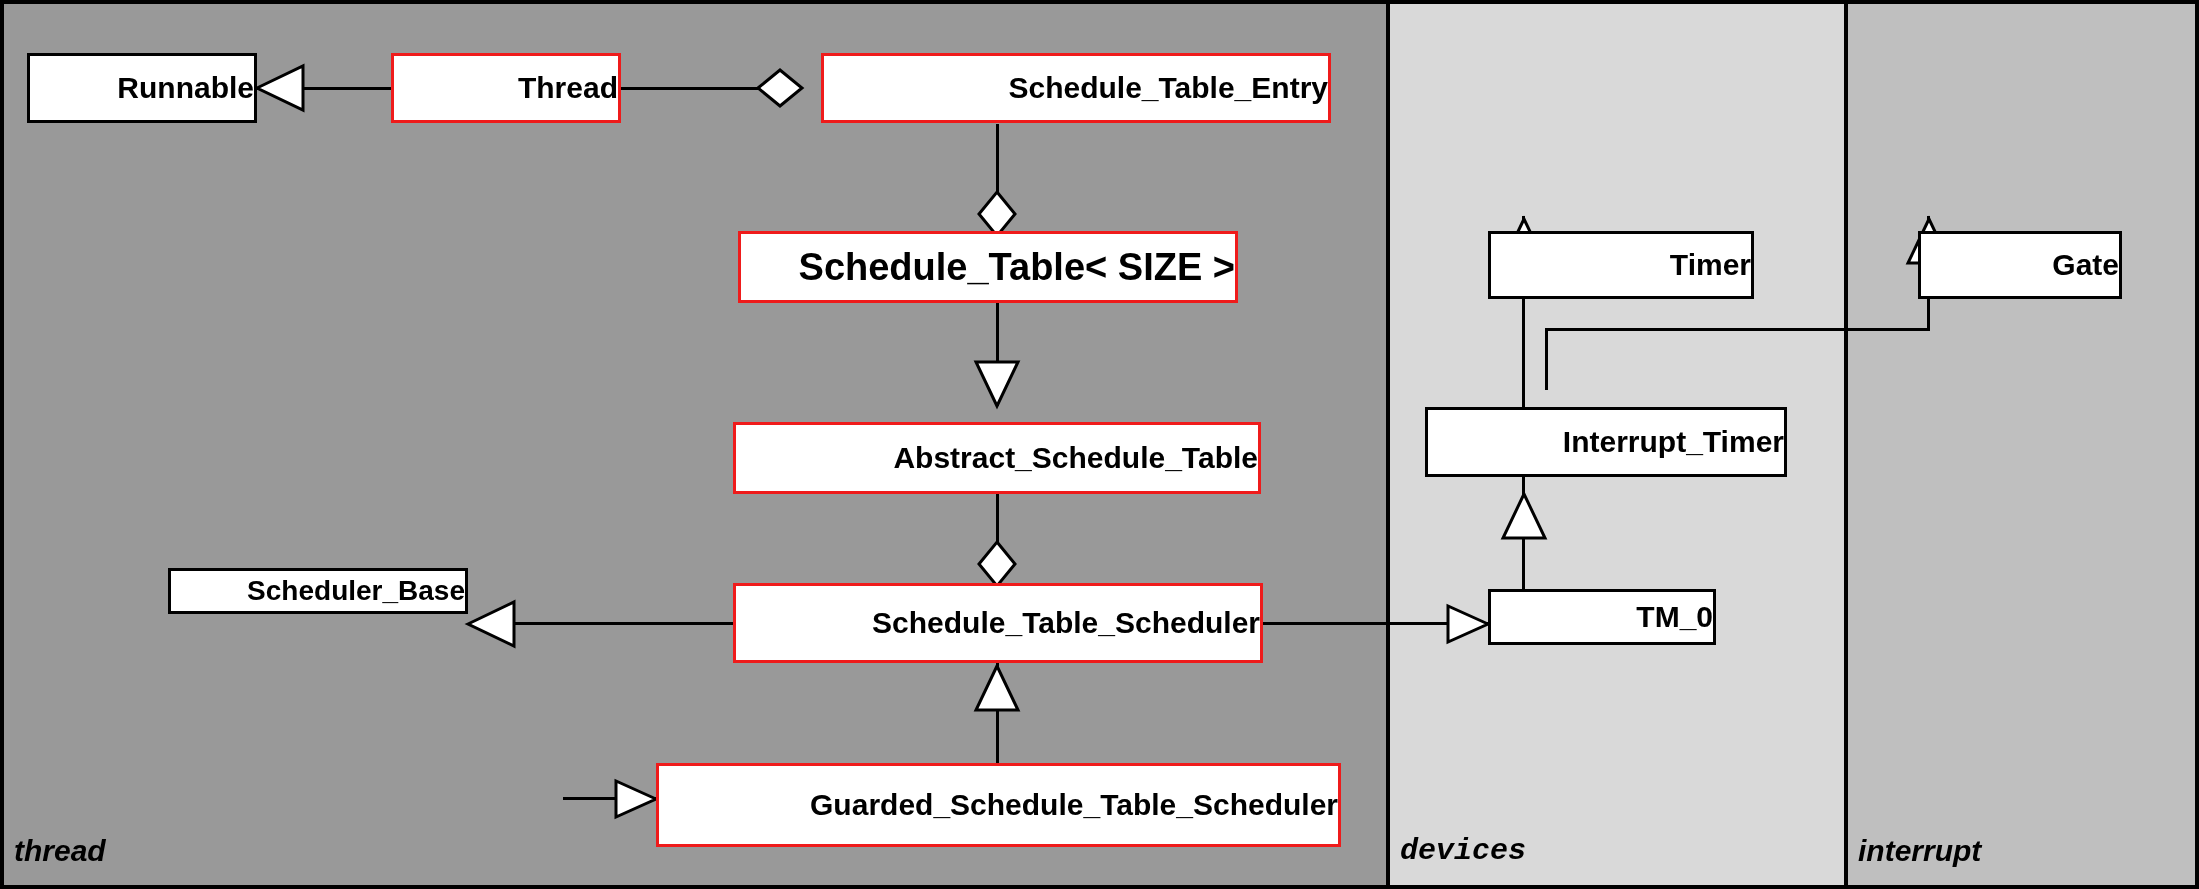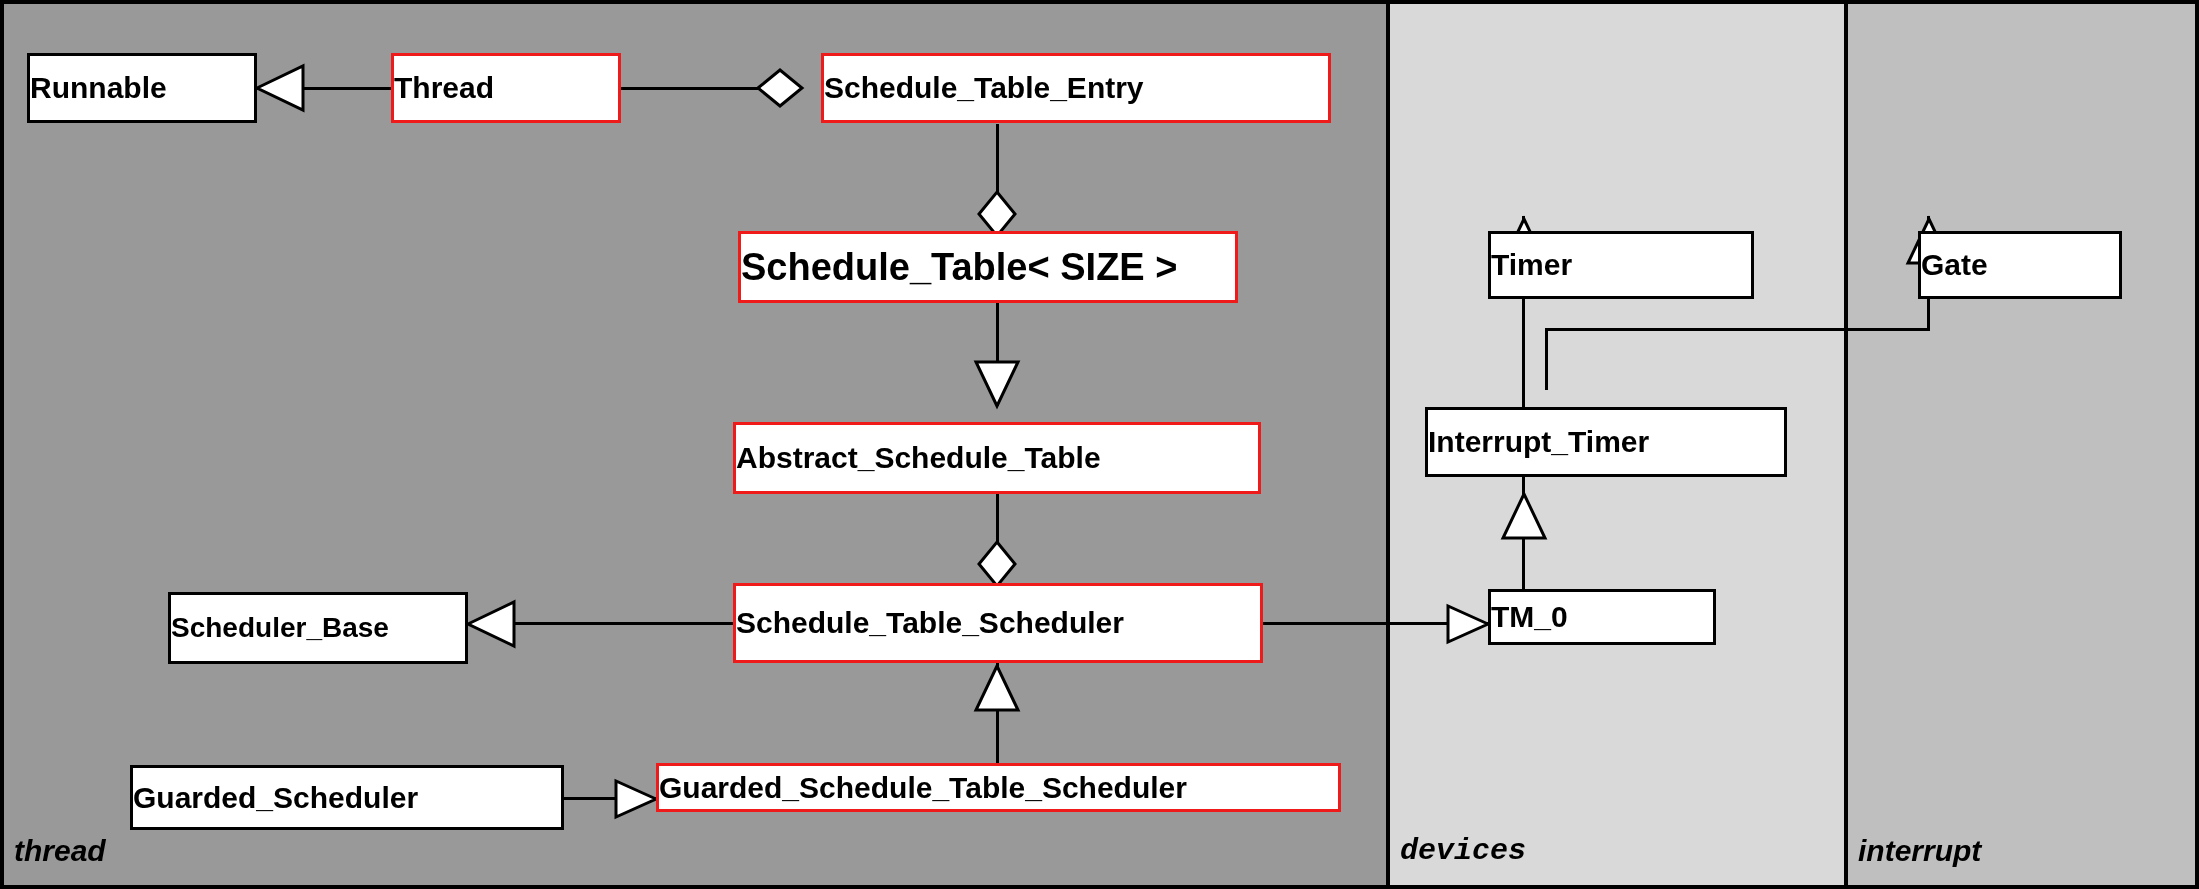--- a/index.html
+++ b/index.html
@@ -18,21 +18,21 @@
     font-style:italic;font-weight:bold;
     color:#000000;
     font-family:"Liberation Sans", sans-serif;
     white-space:nowrap;
   }
   
   .node{
     position:absolute;
     box-sizing:border-box;
     background:#ffffff;
-    display:flex;align-items:center;justify-content:flex-start;
+    display:flex;align-items:center;justify-content:flex-end;
     color:#000000;
     font-weight:bold;
     font-family:"Liberation Sans", sans-serif;
     white-space:nowrap;
     letter-spacing:0px;
     z-index:6;
   }
   .node.blk{border:3px solid #000000;}
   .node.red{border:3px solid #ef1b1b;}
   
@@ -143,33 +143,30 @@
   </div>
 
   <div class="node red" style="left:738px;top:231px;width:500px;height:72px;font-size:38px;">
     <span>Schedule_Table&lt; SIZE &gt;</span>
   </div>
 
   <div class="node red" style="left:733px;top:422px;width:528px;height:72px;font-size:30px;">
     <span>Abstract_Schedule_Table</span>
   </div>
 
-  <div class="node blk" style="left:168px;top:592px;width:300px;height:72px;font-size:28px;">
+  <div class="node blk" style="left:168px;top:568px;width:300px;height:46px;font-size:28px;">
     <span>Scheduler_Base</span>
   </div>
 
   <div class="node red" style="left:733px;top:583px;width:530px;height:80px;font-size:30px;">
     <span>Schedule_Table_Scheduler</span>
   </div>
 
-  <div class="node blk" style="left:130px;top:765px;width:434px;height:65px;font-size:30px;">
-    <span>Guarded_Scheduler</span>
-  </div>
 
-  <div class="node red" style="left:656px;top:763px;width:685px;height:49px;font-size:30px;">
+  <div class="node red" style="left:656px;top:763px;width:685px;height:84px;font-size:30px;">
     <span>Guarded_Schedule_Table_Scheduler</span>
   </div>
 
   <div class="node blk" style="left:1488px;top:231px;width:266px;height:68px;font-size:30px;">
     <span>Timer</span>
   </div>
 
   <div class="node blk" style="left:1425px;top:407px;width:362px;height:70px;font-size:30px;">
     <span>Interrupt_Timer</span>
   </div>

